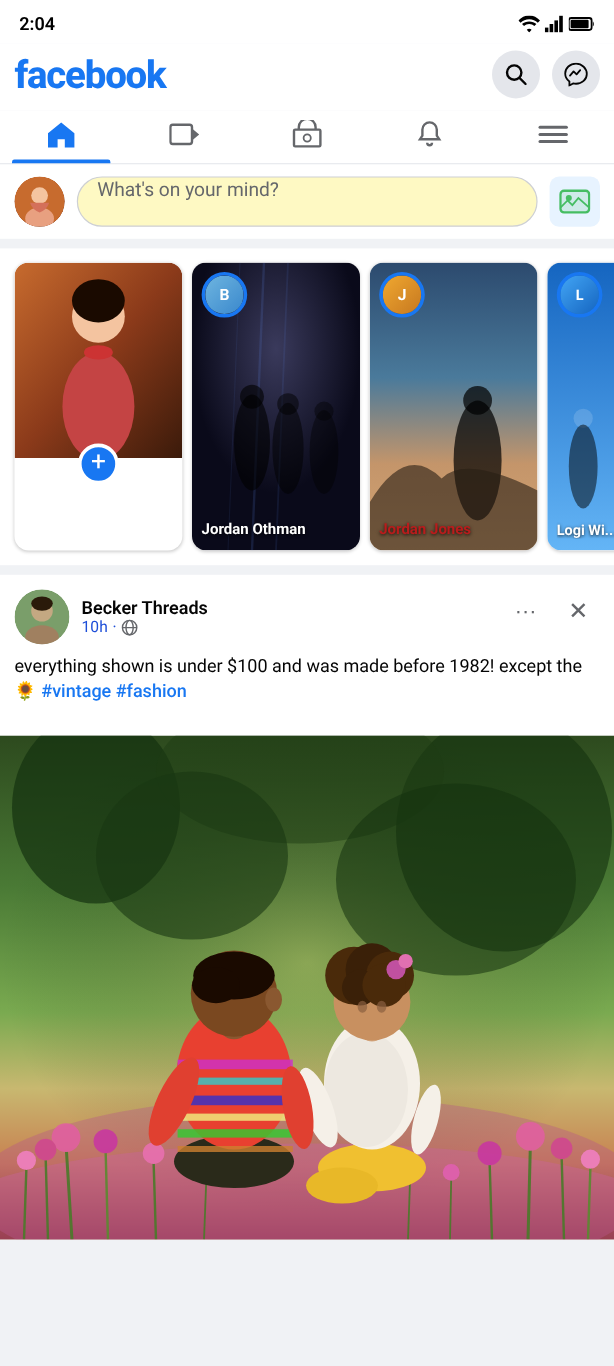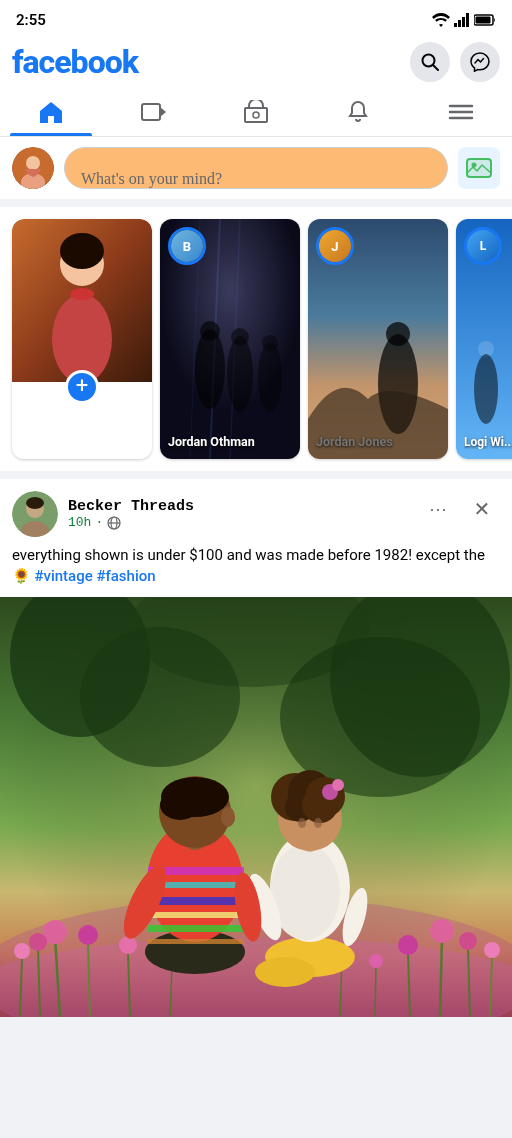--- a/index.html
+++ b/index.html
@@ -113,28 +113,27 @@
       height: 42px;
       border-radius: 50%;
       overflow: hidden;
       flex-shrink: 0;
     }
     .mind-input {
       flex: 1;
       height: 42px;
       border-radius: 21px;
       border: 1px solid #ced0d4;
-      background: #fdba74;
+      background: #fef9c3;
       padding: 0 16px;
       font-size: 16px;
       color: #65676b;
       cursor: pointer;
       display: flex;
-      align-items: flex-end;
-      font-family: Liberation Serif, serif;
+      align-items: flex-start;
     }
     .photo-icon-btn {
       width: 42px;
       height: 42px;
       border-radius: 8px;
       background: #e7f3ff;
       display: flex;
       align-items: center;
       justify-content: center;
       font-size: 22px;
@@ -198,30 +197,29 @@
     .post-avatar {
       width: 46px;
       height: 46px;
       border-radius: 50%;
       overflow: hidden;
       flex-shrink: 0;
     }
     .post-author-details {
       display: flex;
       flex-direction: column;
-      font-family: Liberation Mono, monospace;
     }
     .post-author-name {
       font-size: 15px;
       font-weight: 600;
       color: #050505;
     }
     .post-meta {
       font-size: 13px;
-      color: #15803d;
+      color: #1d4ed8;
       display: flex;
       align-items: center;
       gap: 4px;
     }
     .post-header-actions {
       display: flex;
       gap: 8px;
       align-items: center;
     }
     .more-btn {
@@ -244,21 +242,21 @@
       border: none;
       background: none;
       cursor: pointer;
       display: flex;
       align-items: center;
       justify-content: center;
       font-size: 20px;
       color: #65676b;
     }
     .post-text {
-      padding: 0 12px 10px;
+      padding: 0 12px 26px;
       font-size: 15px;
       color: #050505;
       line-height: 1.4;
     }
     .post-text .hashtag {
       color: #1877f2;
       font-weight: 500;
     }
     .post-image {
       width: 100%;
@@ -287,21 +285,21 @@
       position: relative;
       display: flex;
       align-items: center;
       justify-content: center;
     }
   </style>
 </head>
 <body>
 
 <div class="status-bar">
-  <span class="status-time">2:55</span>
+  <span class="status-time">2:04</span>
   <div class="status-icons">
     <svg width="18" height="14" viewBox="0 0 18 14">
       <path d="M9 3C6.2 3 3.7 4.1 1.8 5.9L0 4.1C2.3 1.6 5.5 0 9 0s6.7 1.6 9 4.1L16.2 5.9C14.3 4.1 11.8 3 9 3zm0 4c-1.7 0-3.2.7-4.3 1.7L3 7.1C4.5 5.8 6.7 5 9 5s4.5.8 6 2.1l-1.7 1.6C12.2 7.7 10.7 7 9 7zm0 4c-.8 0-1.5.3-2 .8L9 14l2-2.2c-.5-.5-1.2-.8-2-.8z" fill="#000"></path>
     </svg>
     <svg width="16" height="14" viewBox="0 0 16 14">
       <rect x="0" y="10" width="3" height="4" fill="#000"></rect>
       <rect x="4" y="7" width="3" height="7" fill="#000"></rect>
       <rect x="8" y="4" width="3" height="10" fill="#000"></rect>
       <rect x="12" y="0" width="3" height="14" fill="#000"></rect>
     </svg>
@@ -468,21 +466,21 @@
           <circle cx="90" cy="115" r="12" fill="rgba(0,0,0,0.7)"></circle>
 
           <path d="M0 200 Q30 150 60 180 Q80 160 140 190 L140 240 L0 240 Z" fill="rgba(40,30,20,0.6)"></path>
         </svg>
       </div>
 
       <div style="position:absolute;top:8px;left:8px;width:38px;height:38px;border-radius:50%;border:3px solid #1877f2;overflow:hidden;z-index:3;">
         <div style="width:100%;height:100%;background:linear-gradient(135deg,#f0a830,#c67820);display:flex;align-items:center;justify-content:center;color:white;font-size:13px;font-weight:bold;">J</div>
       </div>
 
-      <div style="position:absolute;bottom:10px;left:8px;right:24px;color:#737373;font-size:12.5px;font-weight:700;text-shadow:0 1px 3px rgba(0,0,0,0.8);z-index:3;">Jordan Jones</div>
+      <div style="position:absolute;bottom:10px;left:8px;right:24px;color:#b91c1c;font-size:12.5px;font-weight:700;text-shadow:0 1px 3px rgba(0,0,0,0.8);z-index:3;">Jordan Jones</div>
     </div>
 
     <div class="story-img-card" style="width:80px;box-shadow:0 1px 3px rgba(0,0,0,0.2);">
       <div style="position:absolute;top:0;left:0;width:100%;height:100%;">
         <svg viewBox="0 0 80 240" width="80" height="240" preserveAspectRatio="xMidYMid slice">
           <defs>
             <linearGradient id="bg4" x1="0" y1="0" x2="0" y2="1">
               <stop offset="0%" stop-color="#1565c0"></stop>
               <stop offset="100%" stop-color="#64b5f6"></stop>
             </linearGradient>

